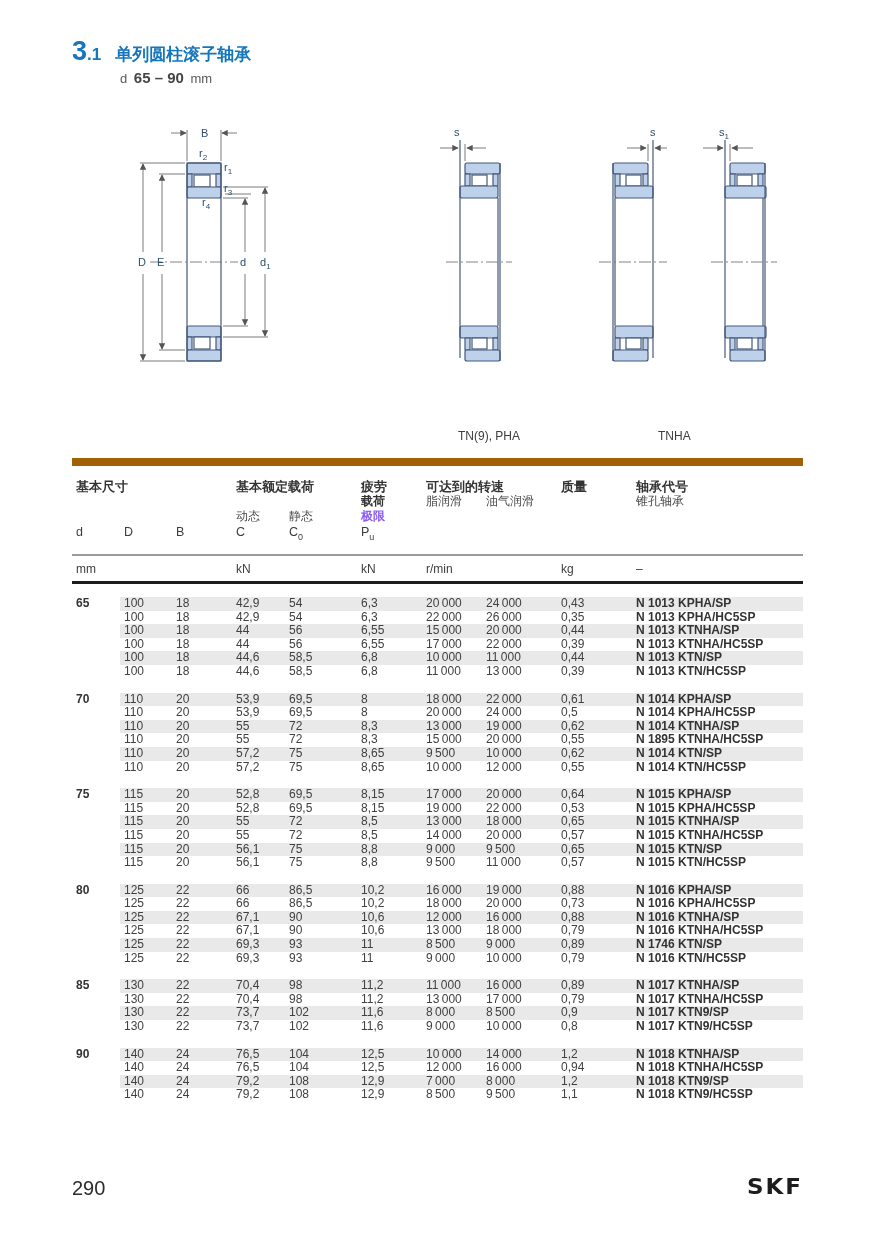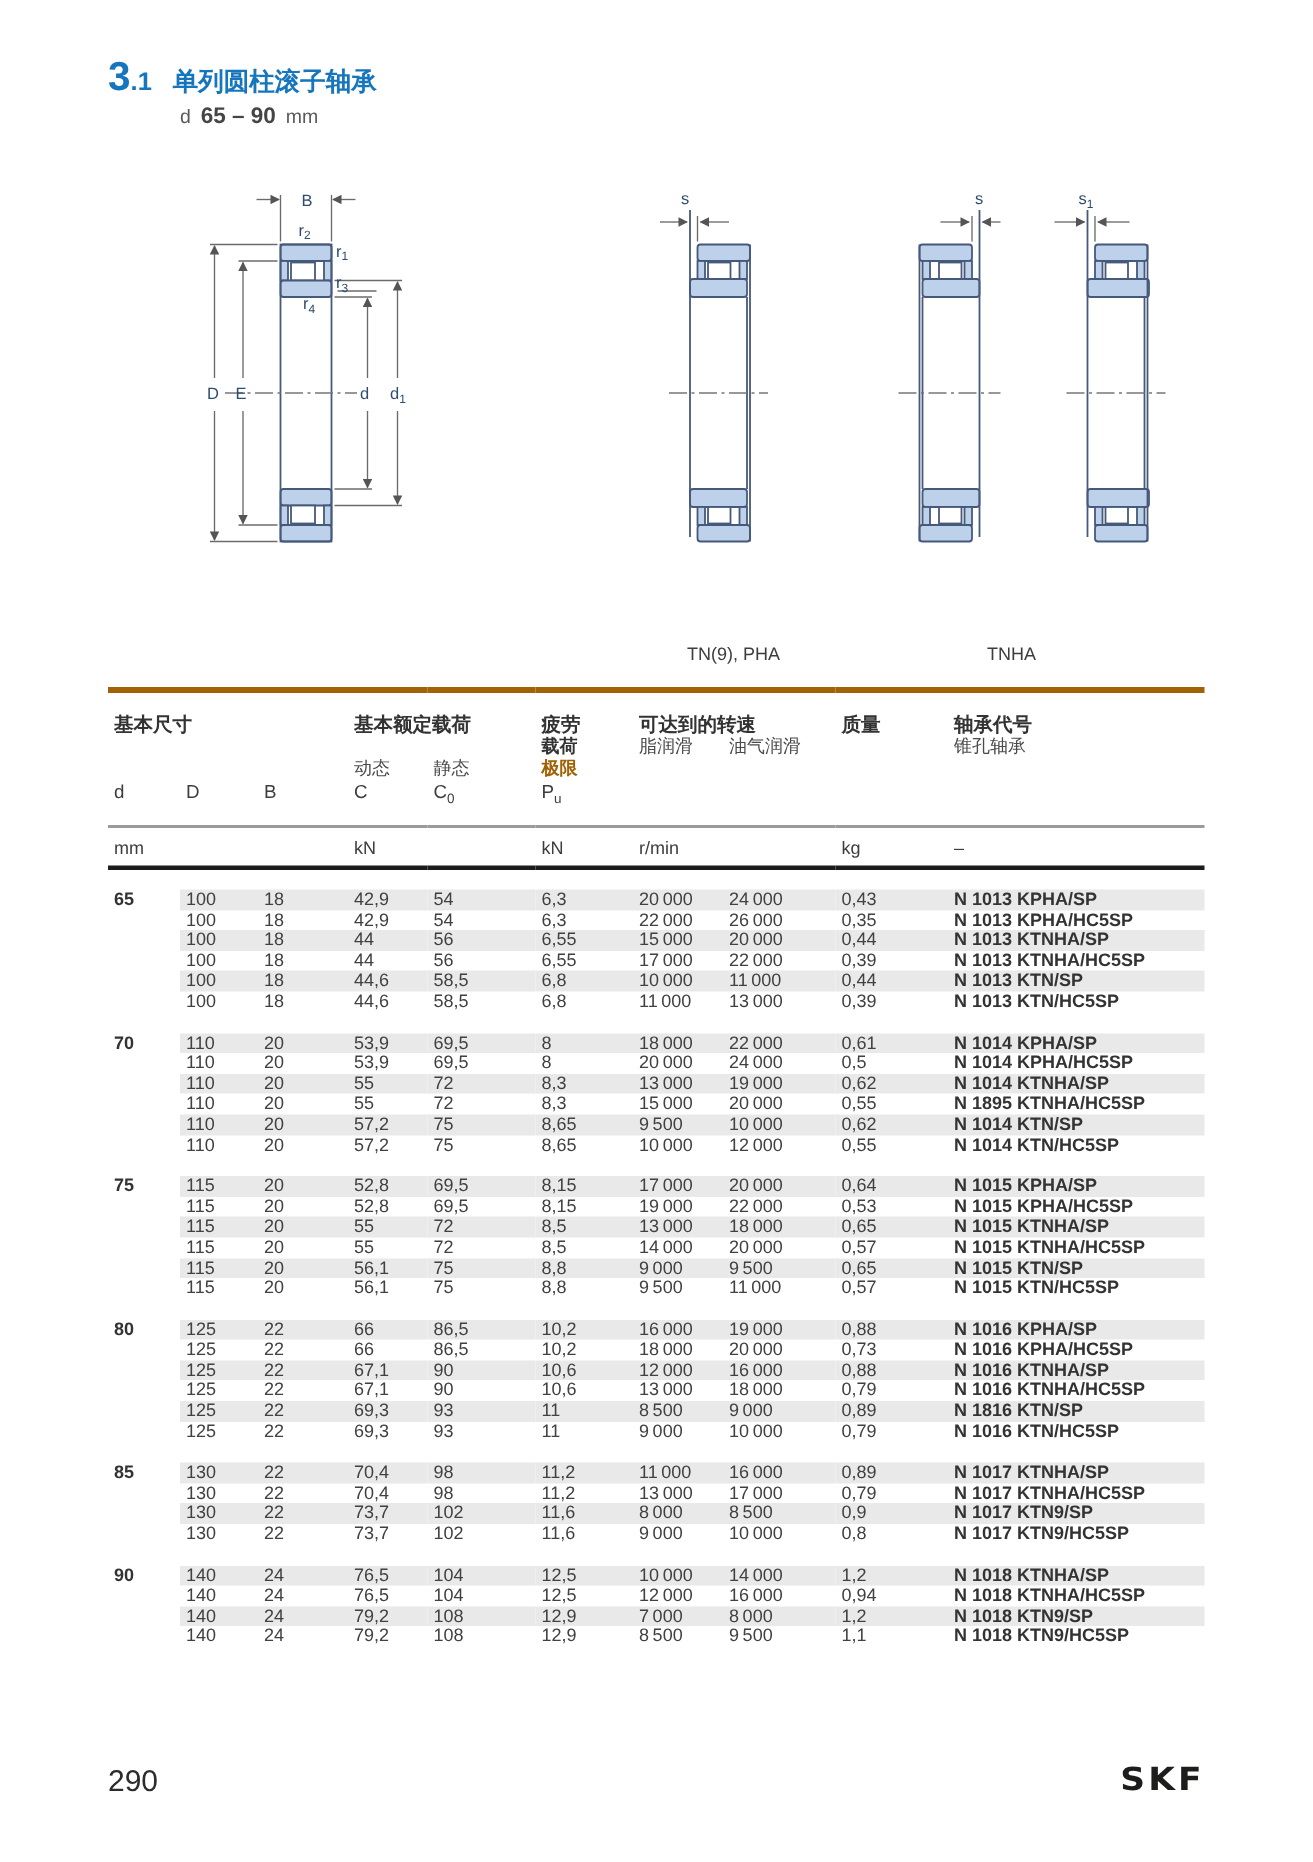--- a/index.html
+++ b/index.html
@@ -22,21 +22,21 @@
   .figwhite{fill:#ffffff;stroke:var(--fig-stroke,#46597b);stroke-width:1.2;}
   .figline{fill:none;stroke:var(--fig-stroke,#46597b);stroke-width:1.2;}
   .dim{fill:none;stroke:#6b6b6b;stroke-width:0.9;}
   .cl{fill:none;stroke:#777;stroke-width:0.9;stroke-dasharray:12 3 2 3;}
   .figtext{fill:var(--fig-label,#2e4d6e);font-size:11px;font-family:"Liberation Sans",sans-serif;}
   .figtext .s{font-size:8px;}
   .caption{position:absolute;font-size:12px;color:#3d3d3d;}
 
   
   table.spec{position:absolute;left:72px;top:458px;width:731px;border-collapse:collapse;
-             table-layout:fixed;border-top:4px solid #a16207;}
+             table-layout:fixed;border-top:8px solid #a16207;}
   table.spec th,table.spec td{text-align:left;padding:0 0 0 4px;font-weight:normal;}
   thead th{position:relative;height:88px;vertical-align:top;}
   .hm{position:absolute;top:12px;left:4px;font-weight:bold;font-size:13px;white-space:nowrap;color:#333;}
   .h2{position:absolute;top:27px;left:4px;font-size:12px;white-space:nowrap;color:#4a4a4a;}
   .h3{position:absolute;top:42px;left:4px;font-size:12px;white-space:nowrap;color:#4a4a4a;}
   .hsym{position:absolute;top:59px;left:4px;font-size:12.5px;white-space:nowrap;color:#3d3d3d;}
   .sub{font-size:9px;vertical-align:sub;}
   tr.units td{height:25px;vertical-align:middle;font-size:12px;color:#3d3d3d;
               border-top:2px solid #9b9b9b;border-bottom:3px solid #1c1c1c;}
   tbody td{font-size:12px;height:13.6px;line-height:13.6px;color:#414141;white-space:nowrap;overflow:visible;}
@@ -241,21 +241,21 @@
           <div class="h3">动态</div>
           <div class="hsym">C</div>
         </th>
         <th>
           <div class="h3">静态</div>
           <div class="hsym"><span>C</span><span class="sub">0</span></div>
         </th>
         <th>
           <div class="hm">疲劳</div>
           <div class="h2" style="font-weight:bold;color:#333;text-align:center;">载荷</div>
-          <div class="h3" style="font-weight:bold;color:#a16207;">极限</div>
+          <div class="h3" style="font-weight:bold;color:#8b5cf6;">极限</div>
           <div class="hsym"><span>P</span><span class="sub">u</span></div>
         </th>
         <th>
           <div class="hm">可达到的转速</div>
           <div class="h2">脂润滑</div>
         </th>
         <th>
           <div class="h2">油气润滑</div>
         </th>
         <th>
@@ -555,21 +555,21 @@
         <tr class="band">
           <td class="dcol"></td>
           <td>125</td>
           <td>22</td>
           <td>69,3</td>
           <td>93</td>
           <td>11</td>
           <td>8 500</td>
           <td>9 000</td>
           <td>0,89</td>
-          <td class="desig">N 1816 KTN/SP</td>
+          <td class="desig">N 1746 KTN/SP</td>
         </tr>
         <tr>
           <td class="dcol"></td>
           <td>125</td>
           <td>22</td>
           <td>69,3</td>
           <td>93</td>
           <td>11</td>
           <td>9 000</td>
           <td>10 000</td>

